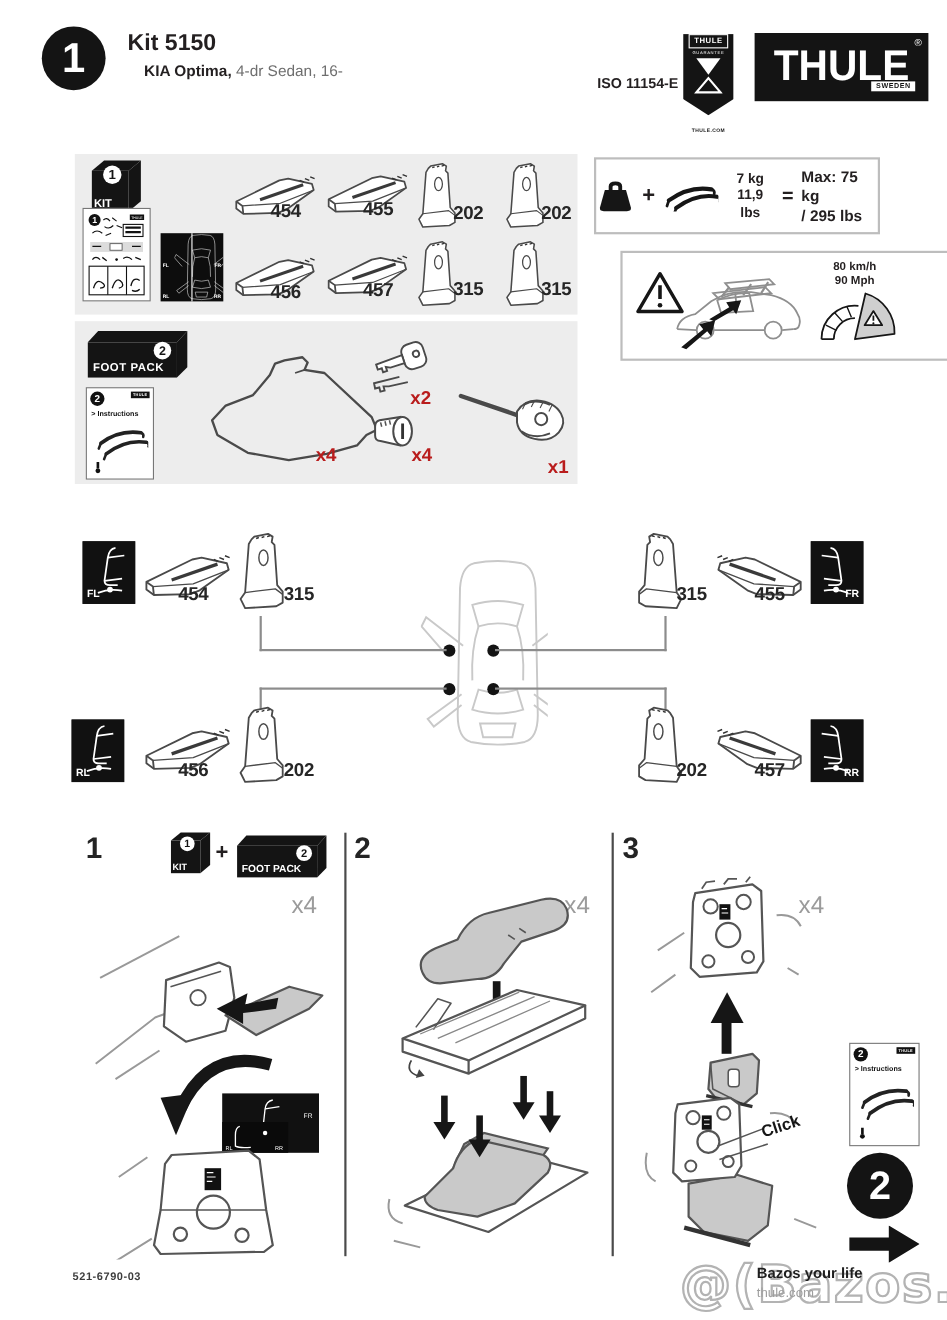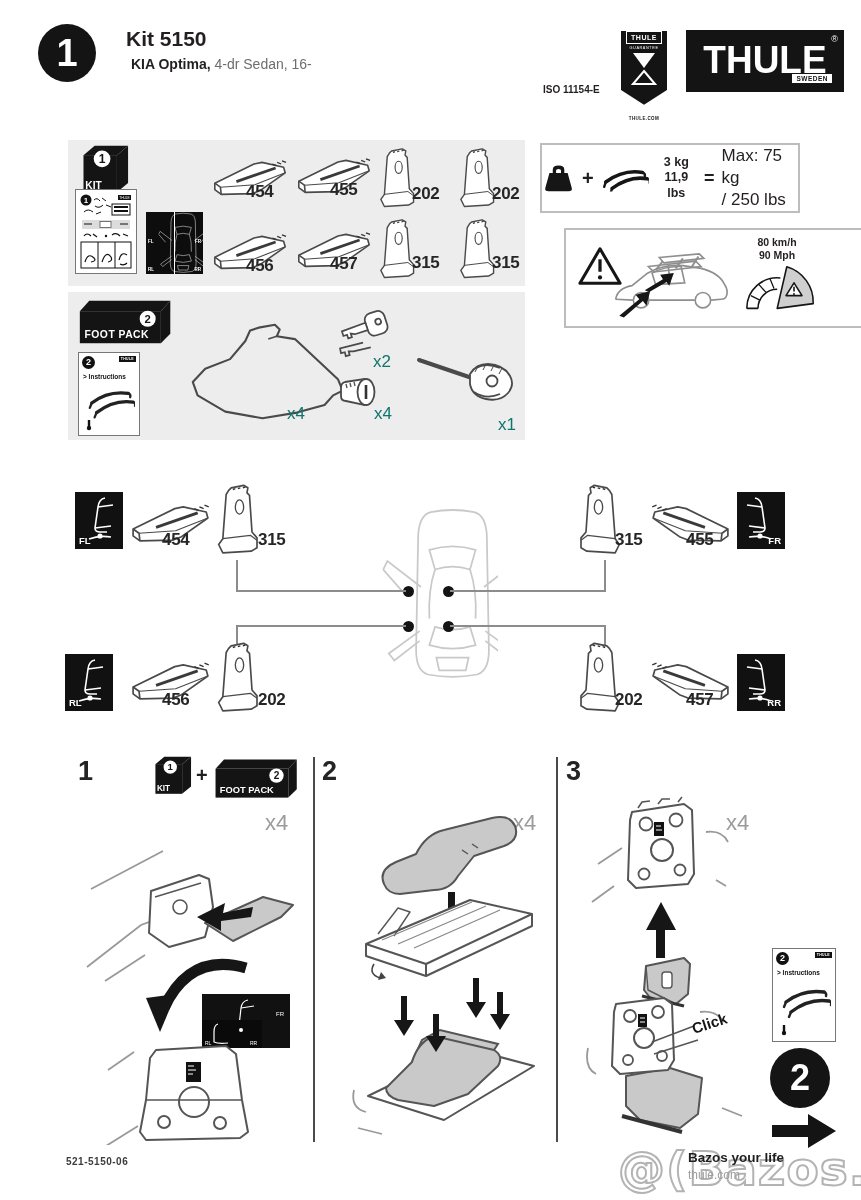--- a/index.html
+++ b/index.html
@@ -2,34 +2,34 @@
 <html><head>
 <meta charset="utf-8">
 <style>
   html,body{margin:0;padding:0;background:#ffffff}
   #page{position:relative;width:861px;height:1200px;background:#fff;
         font-family:"Liberation Sans",sans-serif;color:#231f20;overflow:hidden}
   .a{position:absolute}
   .panel{position:absolute;background:#ededed}
   .obox{position:absolute;background:#fff;border:2px solid #bdbdbd;box-sizing:border-box}
   .plbl{position:absolute;font-size:17px;font-weight:bold;color:#262626;letter-spacing:-.3px}
-  .qty{position:absolute;font-size:17px;font-weight:normal;color:#0f766e}
+  .qty{position:absolute;font-size:17px;font-weight:bold;color:#b91c1c}
   .qty-lg{position:absolute;font-size:22px;color:#9b9b9b}
   .stepnum{position:absolute;font-size:27px;font-weight:bold;color:#242424}
   .divider{position:absolute;width:2px;background:#4a4a4a}
   .line{position:absolute;background:#8c8c8c}
   .dot{position:absolute;width:11px;height:11px;border-radius:50%;background:#131313}
   .hcircle{position:absolute;left:38px;top:24px;width:58px;height:58px;border-radius:50%;
            background:#141414;color:#fff;font-size:38px;font-weight:bold;
            text-align:center;line-height:58px}
-  .title{position:absolute;left:126px;top:27px;font-size:21px;font-weight:bold}
+  .title{position:absolute;left:116px;top:27px;font-size:21px;font-weight:bold}
   .subtitle{position:absolute;left:131px;top:56px;font-size:14px}
   .subtitle .b{font-weight:bold;color:#231f20}
   .subtitle .g{color:#6e6e6e}
-  .iso{position:absolute;left:543px;top:84px;font-size:10px;font-weight:bold}
+  .iso{position:absolute;left:543px;top:68px;font-size:13px;font-weight:bold}
   .gbadge{position:absolute;left:621px;top:26px;width:46px}
   .gpent{width:46px;height:82px;background:#141414;
          clip-path:polygon(0 0,100% 0,100% 72%,50% 90%,0 72%)}
   .gbrand{width:34px;height:11px;margin:5px auto 0;border:1px solid #fff;color:#fff;
           font-size:7px;font-weight:bold;text-align:center;line-height:11px;letter-spacing:.5px}
   .glabel{color:#fff;font-size:3.8px;text-align:center;margin-top:2px;letter-spacing:.6px}
   .gtri-down{width:0;height:0;margin:3px auto 0;border-left:11px solid transparent;
              border-right:11px solid transparent;border-top:15px solid #fff}
   .gsite{font-size:4.5px;font-weight:bold;text-align:center;margin-top:3px;letter-spacing:.4px;color:#141414}
   .tlogo{position:absolute;left:686px;top:30px;width:158px;height:62px;background:#141414}
@@ -46,21 +46,21 @@
   .icard-num{position:absolute;left:3px;top:3px;width:13px;height:13px;border-radius:50%;
              background:#111;color:#fff;font-size:9px;font-weight:bold;text-align:center;line-height:13px}
   .icard-chip{position:absolute;right:3px;top:3px;background:#111;color:#fff;font-size:3.5px;
               font-weight:bold;padding:1px 2px;letter-spacing:.3px}
   .icard-instr{position:absolute;left:4px;top:20px;font-size:6.5px;font-weight:bold;color:#111}
   .carthumb{position:absolute;background:#0d0d0d}
   .carthumb .cl{position:absolute;color:#fff;font-size:4.5px;font-weight:bold}
   .centerline{position:absolute;width:1px;background:#fff}
   .loadrow{display:flex;align-items:center;justify-content:center;gap:7px;height:100%}
   .wcol{font-size:12.5px;font-weight:bold;line-height:1.25;text-align:center}
-  .mcol{font-size:17px;font-weight:normal;line-height:1.3}
+  .mcol{font-size:14px;font-weight:bold;line-height:1.3}
   .plus{font-size:20px;font-weight:bold}
   .eq{font-size:18px;font-weight:bold}
   .speedlbl{position:absolute;font-size:10.5px;font-weight:bold;text-align:center;width:82px;line-height:1.25}
   .bigcircle{position:absolute;width:60px;height:60px;border-radius:50%;background:#141414;
              color:#fff;font-size:36px;font-weight:bold;text-align:center;line-height:60px}
   .partnum{position:absolute;font-size:10px;font-weight:bold;color:#3c3c3c;letter-spacing:.5px}
   .tagline{position:absolute;font-size:13.5px;font-weight:bold;color:#1f1f1f}
   .siteurl{position:absolute;font-size:12px;color:#9e9e9e}
   .watermark{position:absolute;left:618px;top:1141px;font-size:47px;font-weight:bold;
              font-family:"DejaVu Sans",sans-serif;color:transparent;
@@ -316,27 +316,27 @@
 <div class="obox" style="left:540px;top:143px;width:260px;height:70px">
   <div class="loadrow">
     <svg width="36" height="34" viewBox="0 0 40 36">
           <use href="#s-kettle"></use>
         </svg>
     <span class="plus">+</span>
     <svg width="52" height="30" viewBox="0 0 60 34">
           <use href="#s-bars"></use>
         </svg>
     <div class="wcol">
-      <div>3 kg</div>
+      <div>7 kg</div>
       <div>11,9 lbs</div>
     </div>
     <span class="eq">=</span>
     <div class="mcol">
       <div>Max: 75 kg</div>
-      <div>/ 250 lbs</div>
+      <div>/ 295 lbs</div>
     </div>
   </div>
 </div>
 
 <div class="obox" style="left:564px;top:228px;width:308px;height:100px">
   <svg class="a" style="left:10px;top:14px" width="48" height="44" viewBox="0 0 50 46">
         <use href="#s-warn"></use>
       </svg>
   <svg class="a" style="left:46px;top:12px" width="120" height="80" viewBox="0 0 132 86">
         <use href="#s-speedcar"></use>
@@ -625,17 +625,17 @@
         <circle cx="4" cy="8" r="2.2" fill="#111"></circle>
       </svg>
 </div>
 
 <div class="bigcircle" style="left:770px;top:1048px">2</div>
 <svg class="a" style="left:772px;top:1114px" width="64" height="34" viewBox="0 0 64 34">
   <path d="M0,11 L36,11 L36,0 L64,17 L36,34 L36,23 L0,23 Z" fill="#141414"></path>
 </svg>
 
 <div class="watermark">@(Bazos.sk</div>
-<div class="partnum" style="left:66px;top:1156px">521-5150-06</div>
+<div class="partnum" style="left:66px;top:1156px">521-6790-03</div>
 <div class="tagline" style="left:688px;top:1150px">Bazos your life</div>
 <div class="siteurl" style="left:688px;top:1168px">thule.com</div>
 
 </div>
 
 </body></html>

